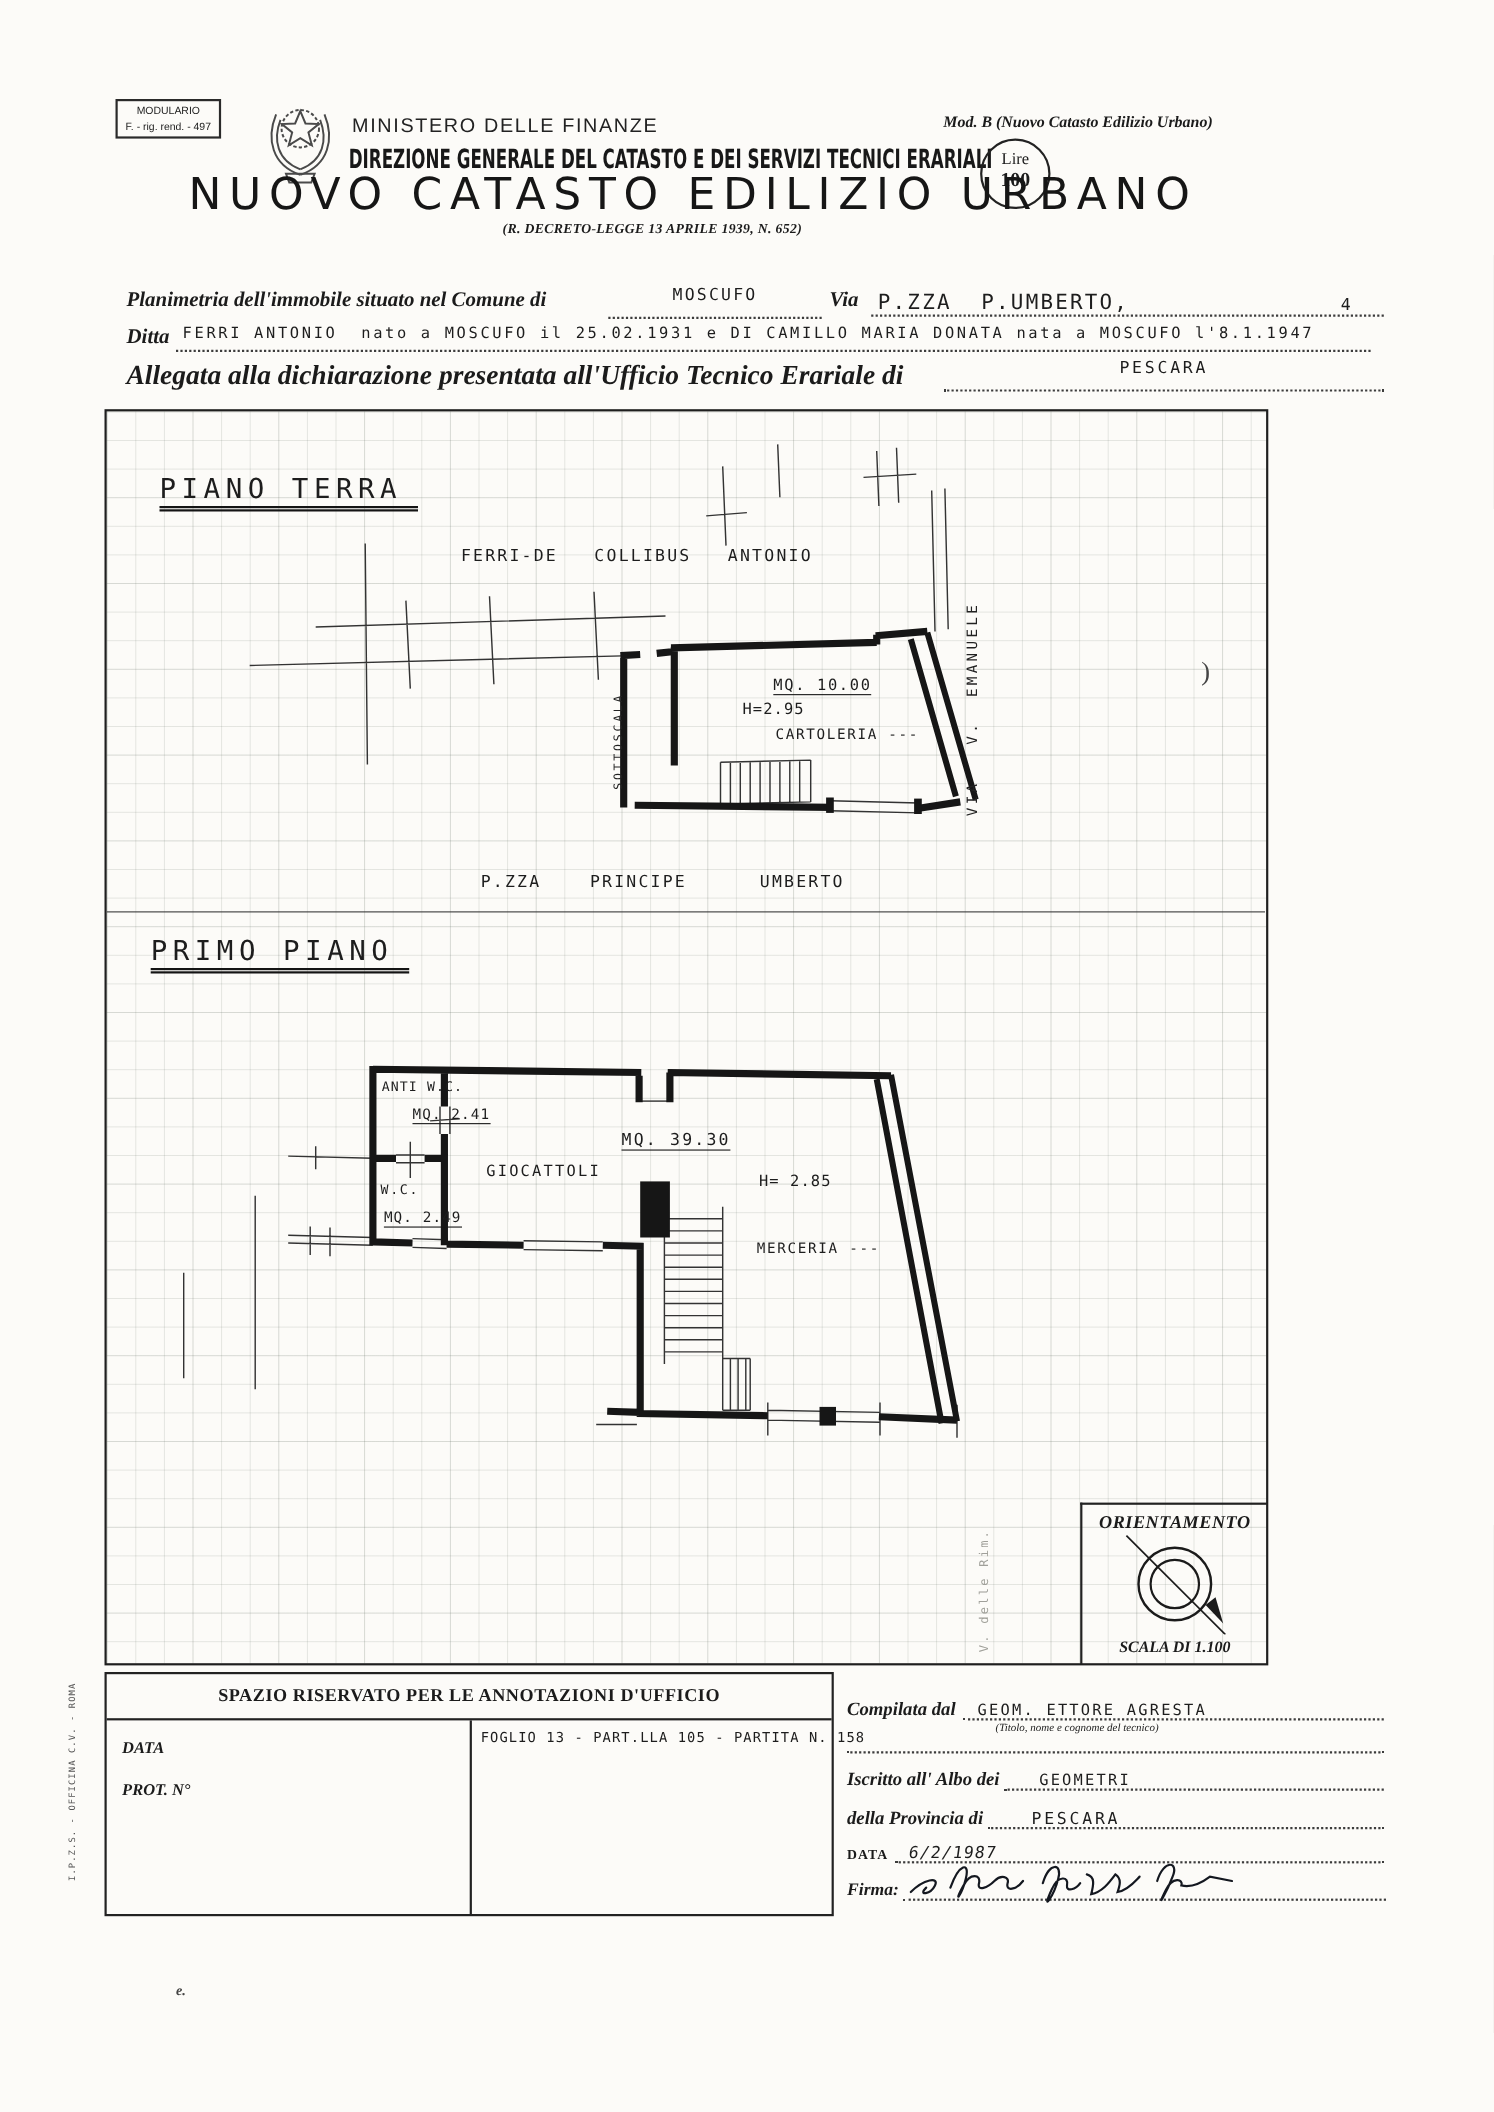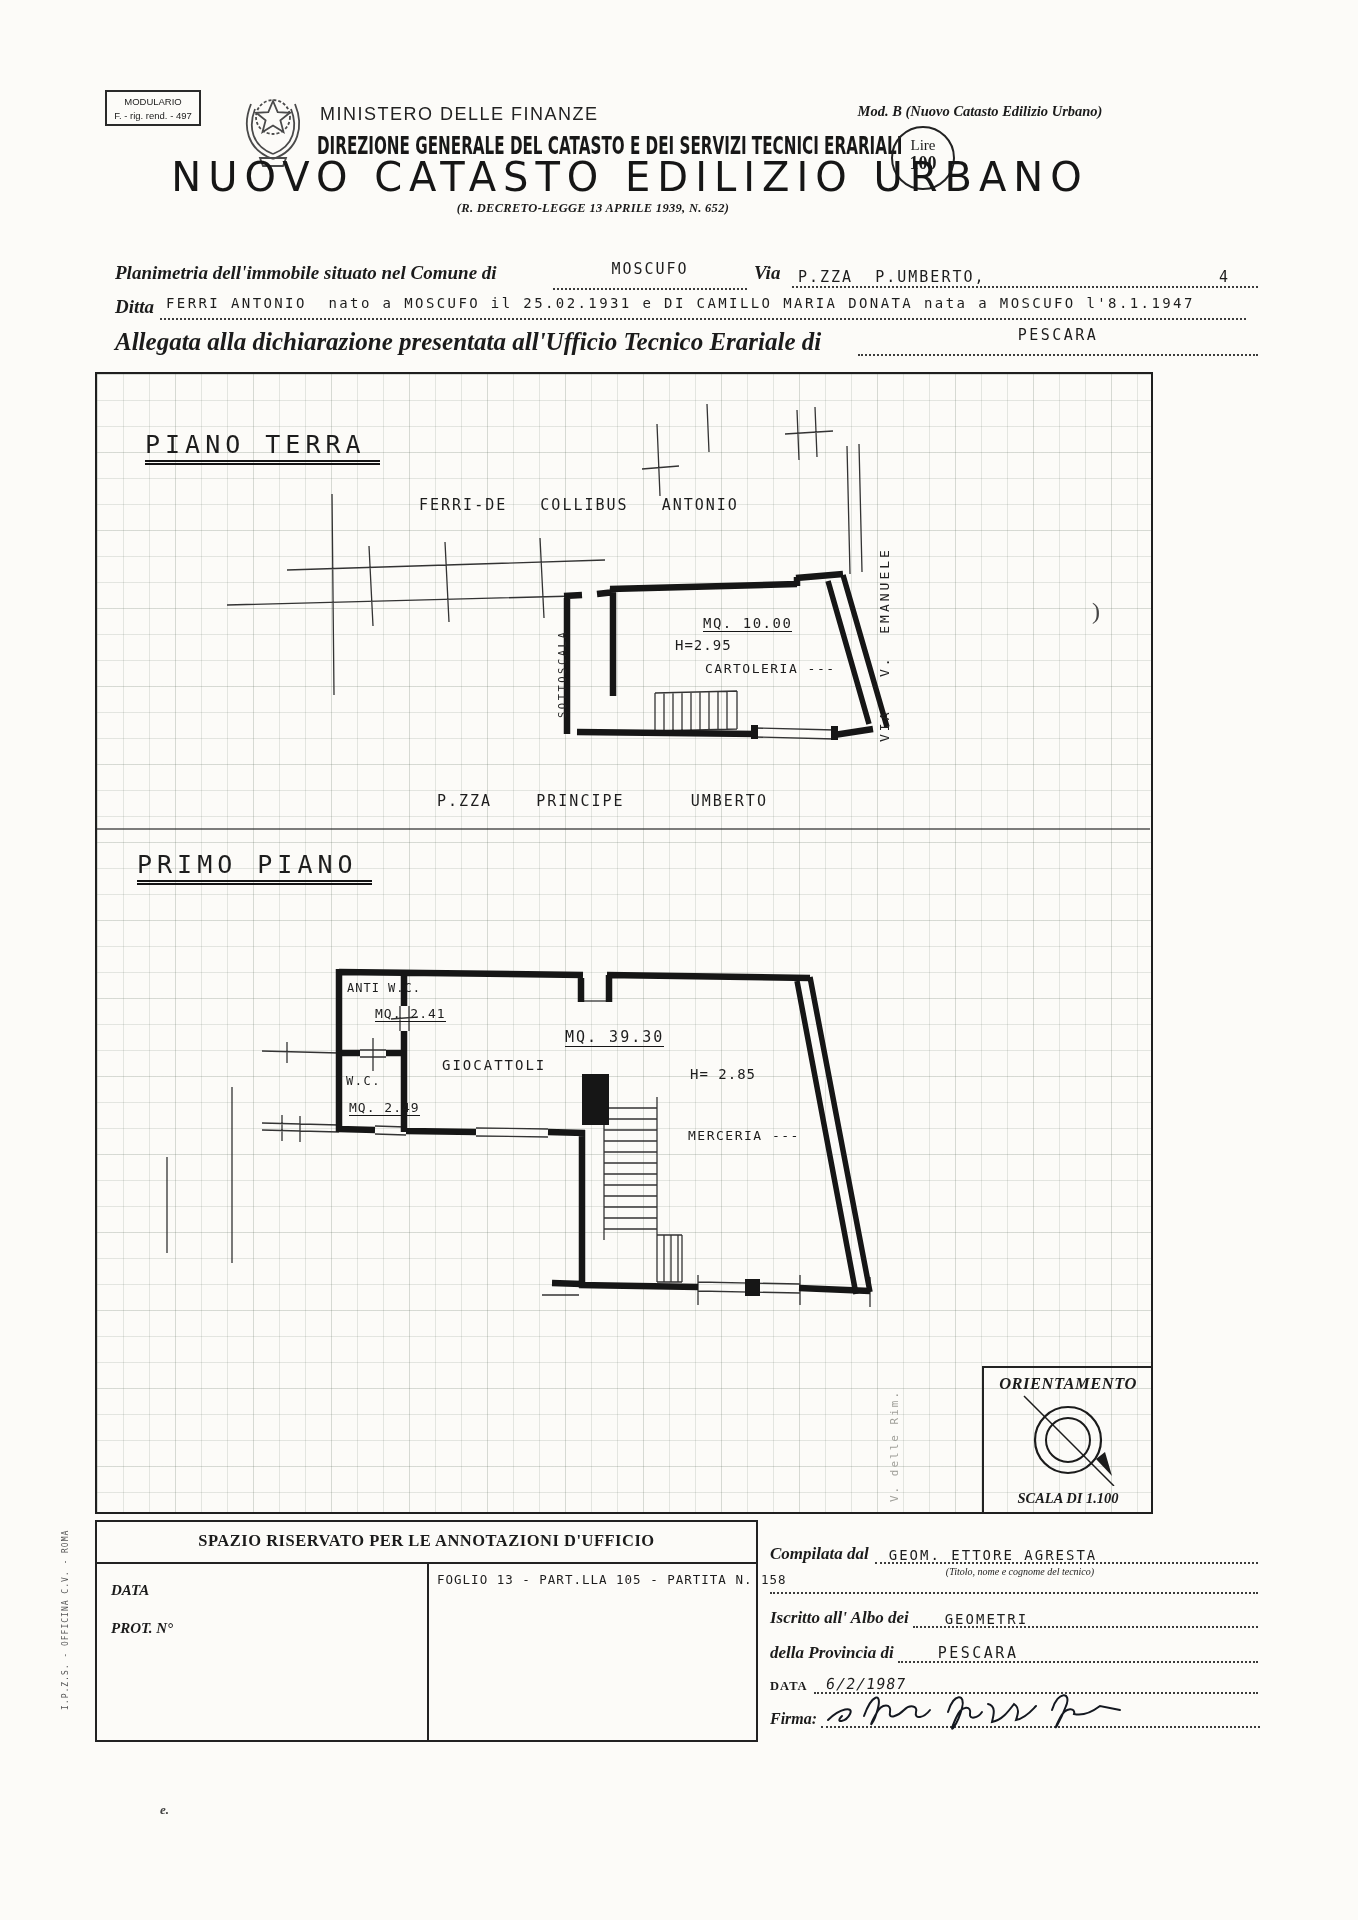--- a/index.html
+++ b/index.html
@@ -16,21 +16,21 @@
   .planbox{border:2.5px solid #1f1f1f;box-sizing:border-box;
     background-image:
       linear-gradient(rgba(100,112,100,0.10) 1px, transparent 1px),
       linear-gradient(90deg, rgba(100,112,100,0.10) 1px, transparent 1px),
       linear-gradient(rgba(100,112,100,0.16) 1px, transparent 1px),
       linear-gradient(90deg, rgba(100,112,100,0.16) 1px, transparent 1px);
     background-size:78px 78px,78px 78px,26px 26px,26px 26px;}
   .frow{position:absolute;display:flex;align-items:flex-end;}
   .fill{flex:1;border-bottom:2px dotted #3c3c3c;display:flex;align-items:flex-end;}
   .dbl{border-bottom:5px double #141414;padding:0 14px 3px 0;}
-  .notecenter{text-align:center;}
+  .notecenter{}
 </style>
 </head>
 <body>
 
 <div class="page">
 
   <div class="a" style="left:105px;top:90px;width:96px;height:36px;border:2px solid #2a2a2a;
        font-family:'Liberation Sans',sans-serif;font-size:9.5px;text-align:center;line-height:1.5;padding-top:3px;box-sizing:border-box;">
     <div>MODULARIO</div>
     <div>F. - rig. rend. - 497</div>
@@ -67,21 +67,21 @@
 
   <div class="a si" style="left:428px;top:201px;width:330px;font-size:12.5px;text-align:center;letter-spacing:0.3px;">(R. DECRETO-LEGGE 13 APRILE 1939, N. 652)</div>
 
   <div class="a si" style="left:115px;top:262px;font-size:19px;">Planimetria dell'immobile situato nel Comune di</div>
   <div class="a dot" style="left:553px;top:260px;width:194px;height:28px;text-align:center;">
     <span class="hand" style="font-size:15px;letter-spacing:2px;">MOSCUFO</span>
   </div>
   <div class="a si" style="left:754px;top:262px;font-size:19px;">Via</div>
   <div class="a dot" style="left:792px;top:260px;width:466px;height:28px;display:flex;justify-content:space-between;
        align-items:flex-end;padding:0 30px 1px 6px;box-sizing:border-box;">
-    <span class="hand" style="font-size:15px;letter-spacing:2px;">P.ZZA  P.UMBERTO,</span>
+    <span class="hand" style="font-size:19px;letter-spacing:2px;">P.ZZA  P.UMBERTO,</span>
     <span class="hand" style="font-size:15px;">4</span>
   </div>
 
   <div class="a si" style="left:115px;top:296px;font-size:19px;">Ditta</div>
   <div class="a dot" style="left:160px;top:294px;width:1086px;height:26px;padding-left:6px;box-sizing:border-box;">
     <span class="hand" style="font-size:14px;letter-spacing:2.4px;">FERRI ANTONIO  nato a MOSCUFO il 25.02.1931 e DI CAMILLO MARIA DONATA nata a MOSCUFO l'8.1.1947</span>
   </div>
 
   <div class="a si" style="left:115px;top:328px;font-size:25px;">Allegata alla dichiarazione presentata all'Ufficio Tecnico Erariale di</div>
   <div class="a dot" style="left:858px;top:326px;width:400px;height:28px;text-align:center;">

